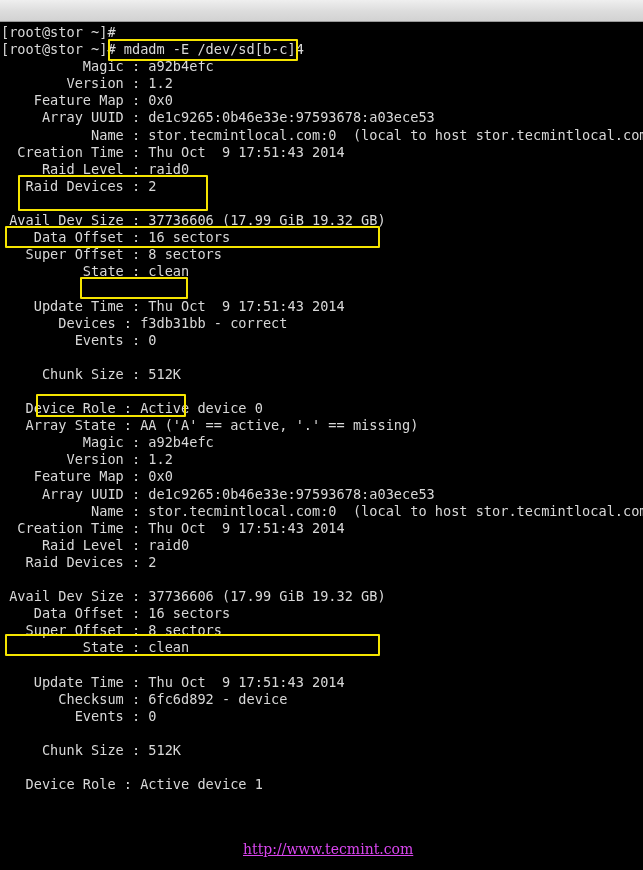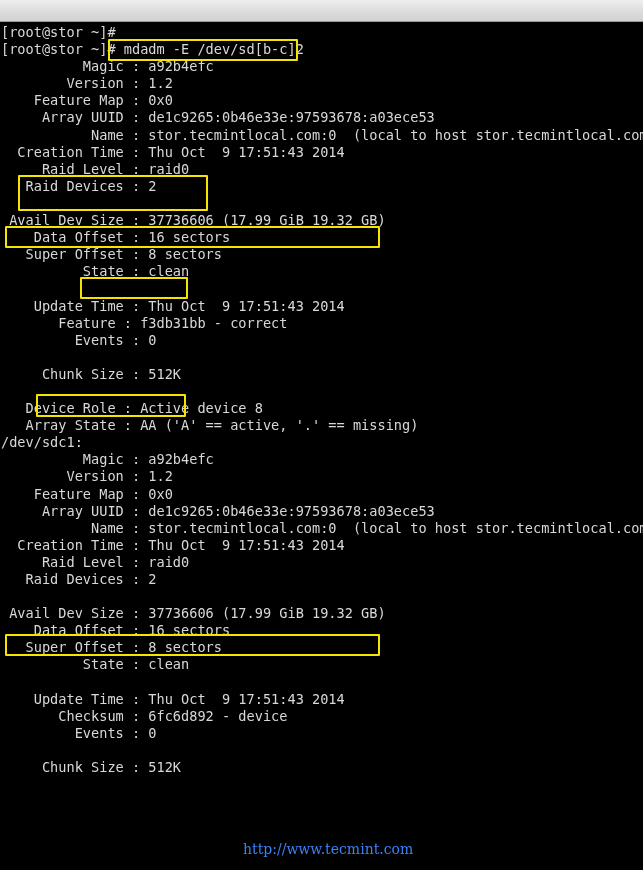--- a/index.html
+++ b/index.html
@@ -55,79 +55,80 @@
     pointer-events: none;
     border-radius: 1px;
   }
 
   #watermark {
     position: absolute;
     left: 243px;
     top: 841px;
     font-family: "DejaVu Serif", "Liberation Serif", serif;
     font-size: 14px;
-    color: #3b82f6;
+    color: #d946ef;
     white-space: pre;
     letter-spacing: 0px;
+    text-decoration: underline;
   }
 </style>
 </head>
 <body>
 
 <div id="screen">
 
   <div id="titlebar"></div>
 
   <div id="term">
     <div id="lines">
         <div class="line">[root@stor ~]#</div>
-        <div class="line">[root@stor ~]# mdadm -E /dev/sd[b-c]2</div>
+        <div class="line">[root@stor ~]# mdadm -E /dev/sd[b-c]4</div>
         <div class="line">          Magic : a92b4efc</div>
         <div class="line">        Version : 1.2</div>
         <div class="line">    Feature Map : 0x0</div>
         <div class="line">     Array UUID : de1c9265:0b46e33e:97593678:a03ece53</div>
         <div class="line">           Name : stor.tecmintlocal.com:0  (local to host stor.tecmintlocal.com)</div>
         <div class="line">  Creation Time : Thu Oct  9 17:51:43 2014</div>
         <div class="line">     Raid Level : raid0</div>
         <div class="line">   Raid Devices : 2</div>
         <div class="line blank">&nbsp;</div>
         <div class="line"> Avail Dev Size : 37736606 (17.99 GiB 19.32 GB)</div>
         <div class="line">    Data Offset : 16 sectors</div>
         <div class="line">   Super Offset : 8 sectors</div>
         <div class="line">          State : clean</div>
         <div class="line blank">&nbsp;</div>
         <div class="line">    Update Time : Thu Oct  9 17:51:43 2014</div>
-        <div class="line">       Feature : f3db31bb - correct</div>
+        <div class="line">       Devices : f3db31bb - correct</div>
         <div class="line">         Events : 0</div>
         <div class="line blank">&nbsp;</div>
         <div class="line">     Chunk Size : 512K</div>
         <div class="line blank">&nbsp;</div>
-        <div class="line">   Device Role : Active device 8</div>
+        <div class="line">   Device Role : Active device 0</div>
         <div class="line">   Array State : AA ('A' == active, '.' == missing)</div>
-        <div class="line">/dev/sdc1:</div>
         <div class="line">          Magic : a92b4efc</div>
         <div class="line">        Version : 1.2</div>
         <div class="line">    Feature Map : 0x0</div>
         <div class="line">     Array UUID : de1c9265:0b46e33e:97593678:a03ece53</div>
         <div class="line">           Name : stor.tecmintlocal.com:0  (local to host stor.tecmintlocal.com)</div>
         <div class="line">  Creation Time : Thu Oct  9 17:51:43 2014</div>
         <div class="line">     Raid Level : raid0</div>
         <div class="line">   Raid Devices : 2</div>
         <div class="line blank">&nbsp;</div>
         <div class="line"> Avail Dev Size : 37736606 (17.99 GiB 19.32 GB)</div>
         <div class="line">    Data Offset : 16 sectors</div>
         <div class="line">   Super Offset : 8 sectors</div>
         <div class="line">          State : clean</div>
         <div class="line blank">&nbsp;</div>
         <div class="line">    Update Time : Thu Oct  9 17:51:43 2014</div>
         <div class="line">       Checksum : 6fc6d892 - device</div>
         <div class="line">         Events : 0</div>
         <div class="line blank">&nbsp;</div>
         <div class="line">     Chunk Size : 512K</div>
         <div class="line blank">&nbsp;</div>
+        <div class="line">   Device Role : Active device 1</div>
       </div>
     <div id="highlights">
         <div class="hl" style="left: 108px; top: 17px; width: 190px; height: 22px; border-color: rgb(245, 228, 0);"></div>
         <div class="hl" style="left: 18px; top: 153px; width: 190px; height: 36px; border-color: rgb(245, 228, 0);"></div>
         <div class="hl" style="left: 5px; top: 204px; width: 375px; height: 22px; border-color: rgb(245, 228, 0);"></div>
         <div class="hl" style="left: 80px; top: 255px; width: 108px; height: 22px; border-color: rgb(245, 228, 0);"></div>
         <div class="hl" style="left: 36px; top: 372px; width: 150px; height: 23px; border-color: rgb(245, 228, 0);"></div>
         <div class="hl" style="left: 5px; top: 612px; width: 375px; height: 22px; border-color: rgb(245, 228, 0);"></div>
       </div>
   </div>

